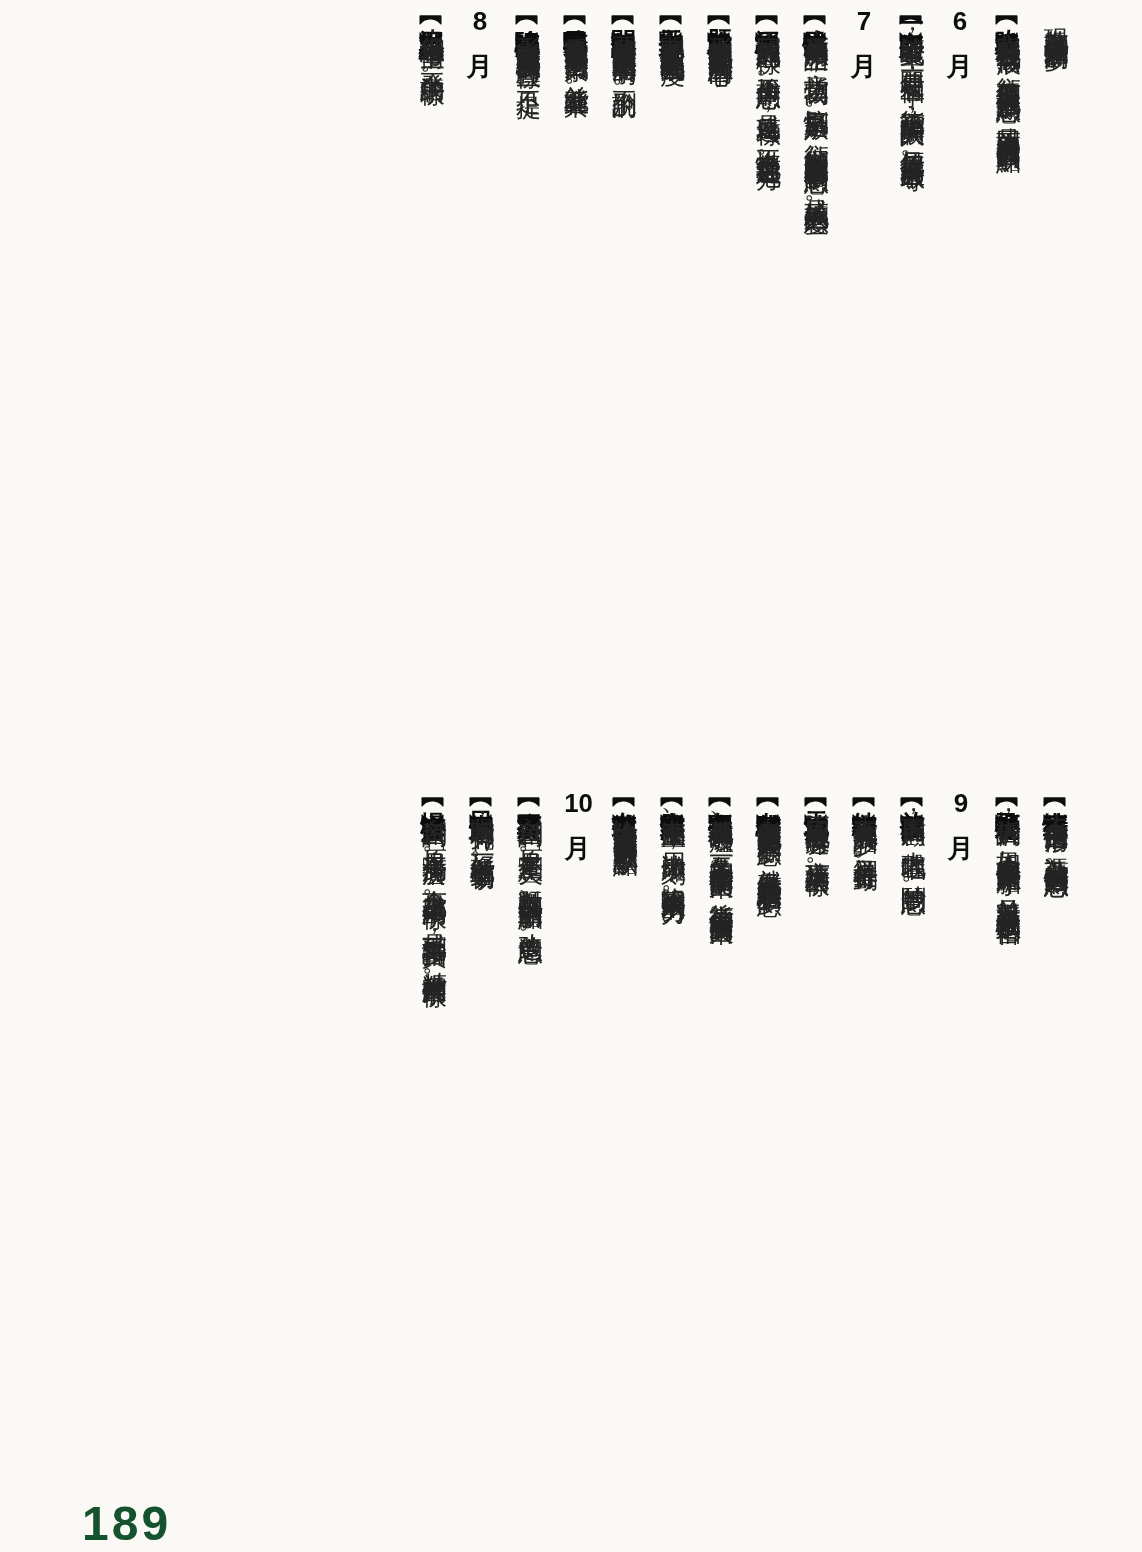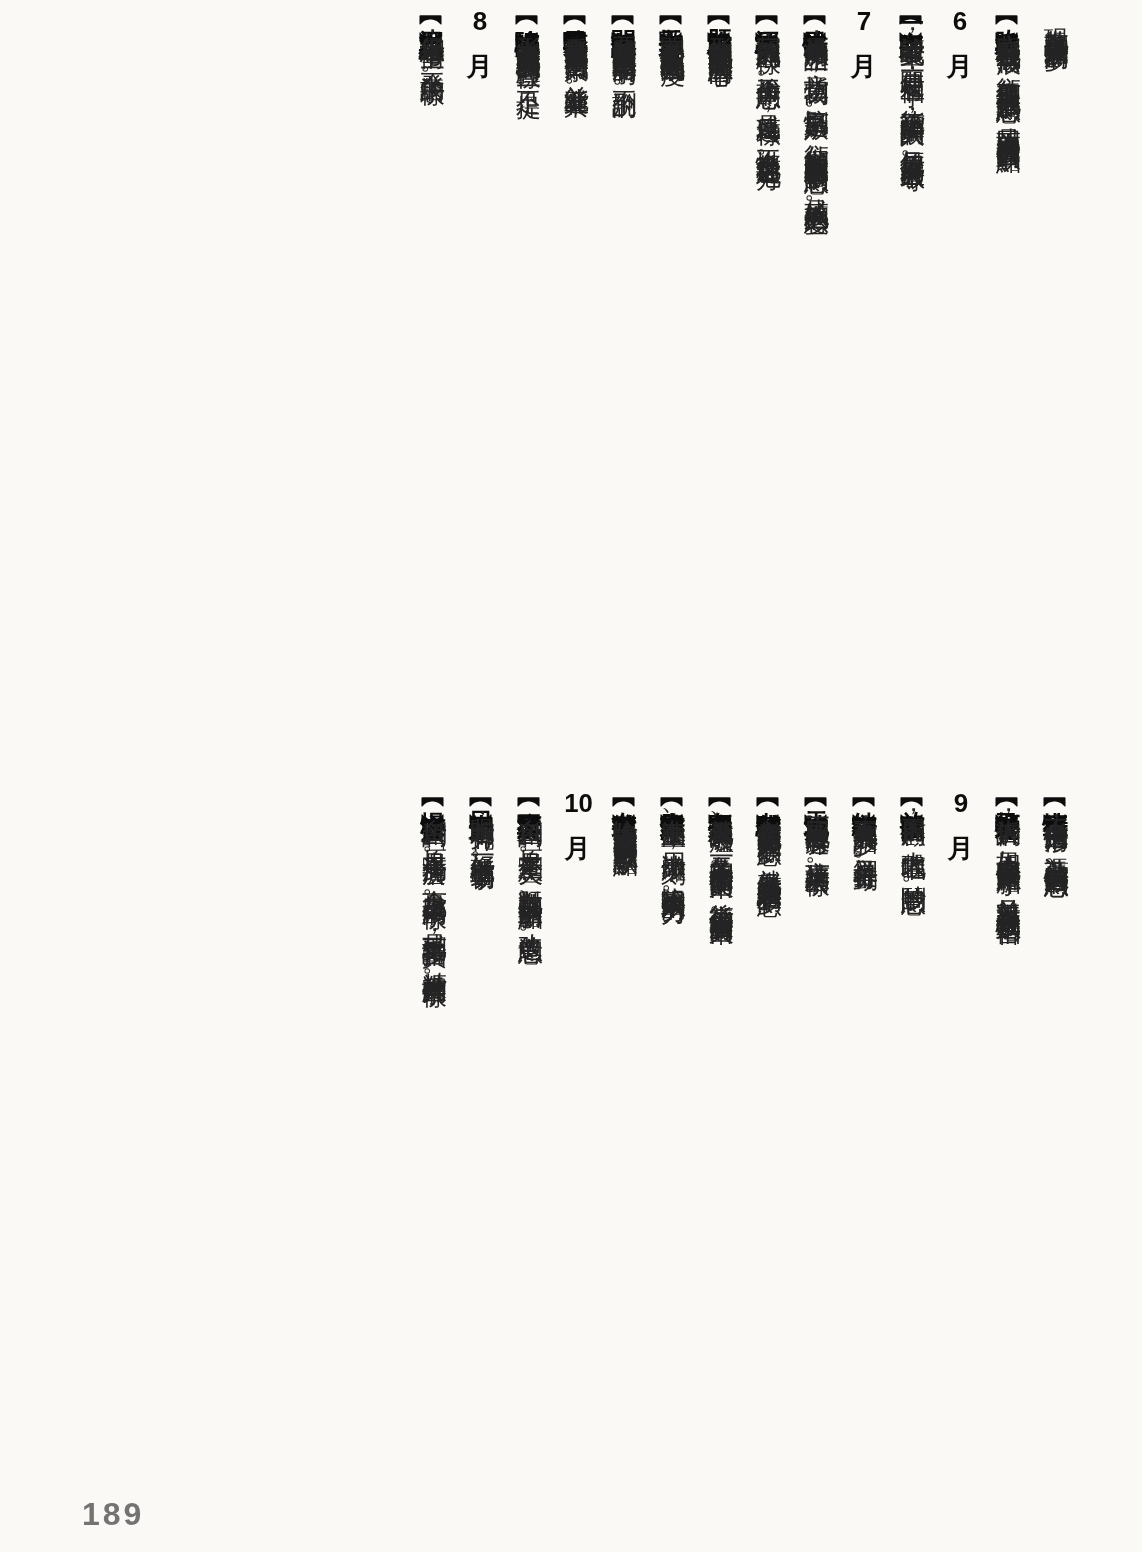--- a/index.html
+++ b/index.html
@@ -41,23 +41,23 @@
   .tcy {
     text-combine-upright: all;
     -webkit-text-combine: horizontal;
   }
   .page-number {
     position: absolute;
     left: 82px;
     top: 1496px;
     font-family: "Liberation Sans", sans-serif;
     font-weight: bold;
-    font-size: 32px;
+    font-size: 48px;
     letter-spacing: 3px;
-    color: #737373;
+    color: #14532d;
   }
 </style>
 </head>
 <body>
 
 <div class="page">
 
   <section class="band band-top">
     <p class="cont">現在的自己其實是蝴蝶所作的夢。</p>
     <p class="entry"><span class="term"><span>【</span><span>吹毛求疵</span><span>】</span></span><span class="def">吹開毛髮尋找有無傷痕，衍伸為硬是要尋找他人缺點的意思。或是因為這樣而被公開自己的缺點。</span></p>

